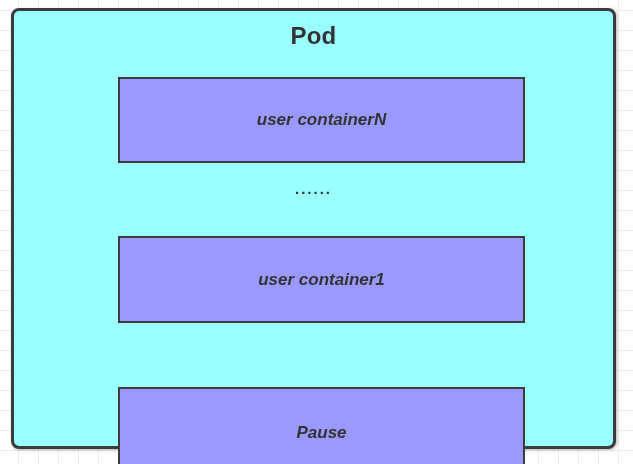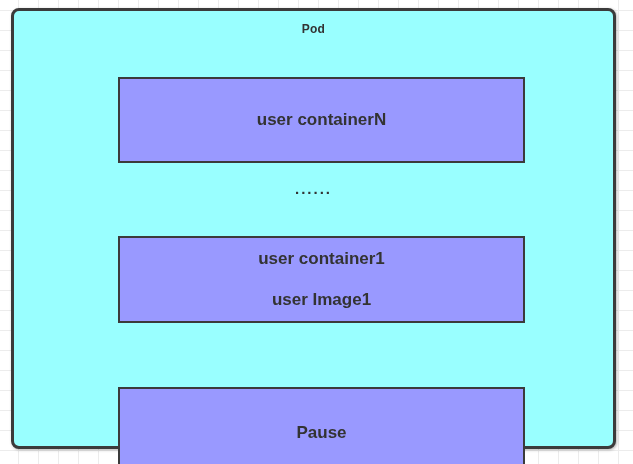--- a/index.html
+++ b/index.html
@@ -31,34 +31,35 @@
     border: 3px solid var(--border, #3b3b3b);
     border-radius: 8px;
     box-shadow: 1px 1px 3px rgba(0,0,0,0.30);
   }
   .pod-title {
     position: absolute;
     top: 11px;
     left: 0;
     right: 0;
     text-align: center;
-    font-size: 12px;
+    font-size: 24px;
     font-weight: bold;
     color: var(--text, #333333);
     letter-spacing: 0.2px;
   }
   .cbox {
     position: absolute;
     left: 104px;
     width: 407px;
     box-sizing: border-box;
     background: var(--container-fill, #9999ff);
     border: 2px solid var(--border, #3b3b3b);
     display: flex;
-    flex-direction: column;
+    flex-direction: row;
+    font-style: italic;
   }
   .cbox .line {
     flex: 1;
     display: flex;
     align-items: center;
     justify-content: center;
     font-size: 17px;
     font-weight: bold;
     color: var(--text, #333333);
     white-space: nowrap;
@@ -89,21 +90,20 @@
     <div class="pod-title">Pod</div>
 
     <div class="cbox box-n">
       <div class="line">user containerN</div>
     </div>
 
     <div class="dots">......</div>
 
     <div class="cbox box-1">
       <div class="line">user container1</div>
-      <div class="line">user Image1</div>
     </div>
 
     <div class="cbox box-pause">
       <div class="line">Pause</div>
     </div>
 
   </div>
 </div>
 
 </body></html>

